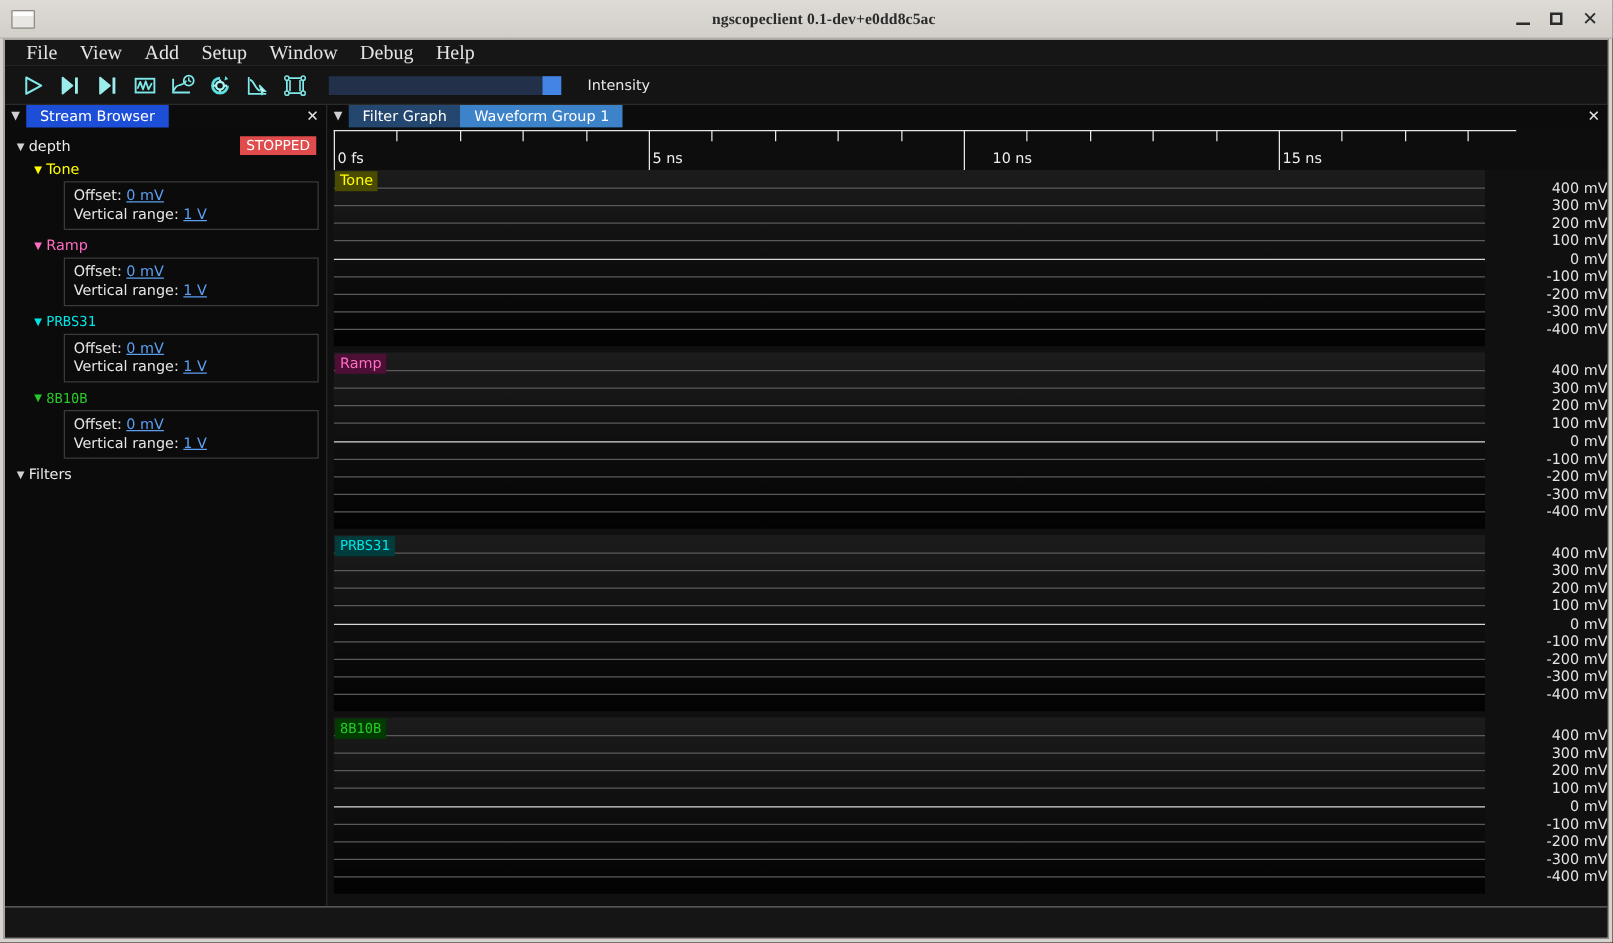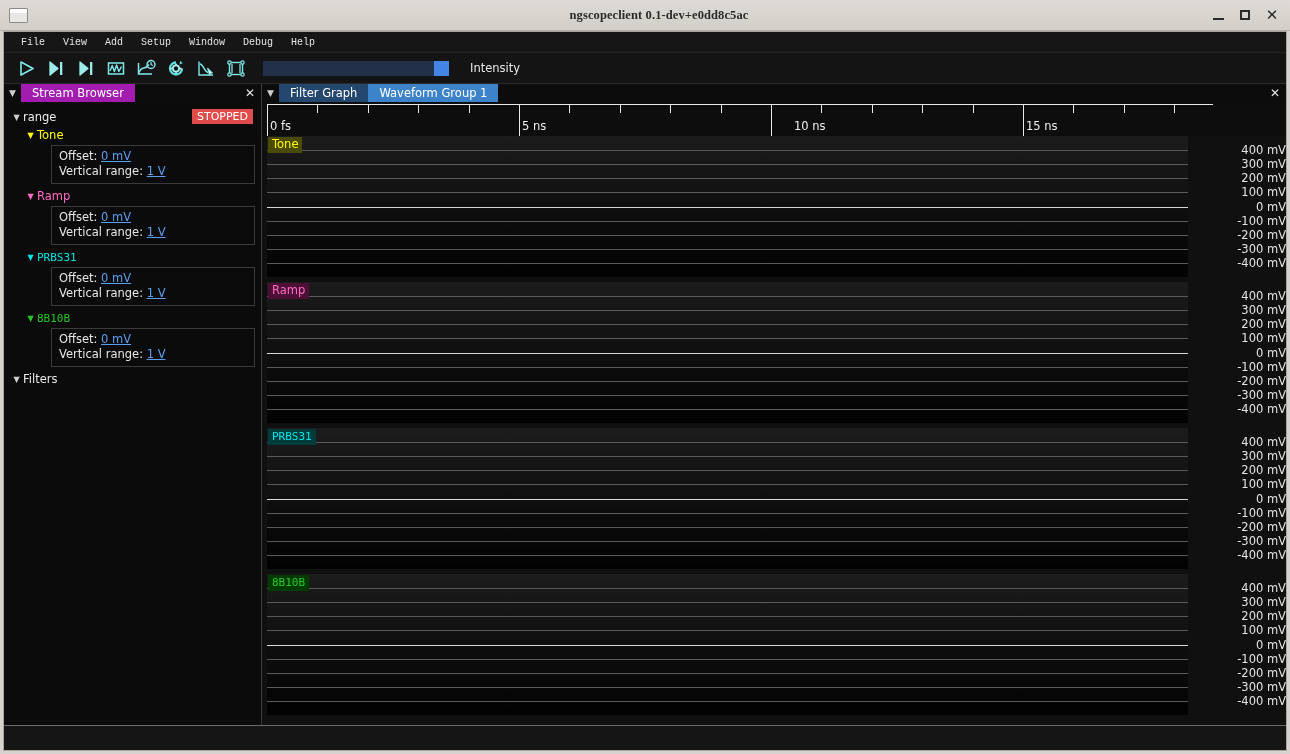--- a/index.html
+++ b/index.html
@@ -63,22 +63,22 @@
   
   #menubar {
     height: 21px; min-height: 21px;
     background: #161616;
     display: flex; align-items: center;
     padding-left: 8px;
     border-bottom: 1px solid #242424;
   }
   .menu-item {
     padding: 2px 9px;
-    font-size: 10px; color: #e4e4e4;
-    font-family: Liberation Mono, monospace;
+    font-size: 16px; color: #e4e4e4;
+    font-family: Liberation Serif, serif;
     line-height: 15px; cursor: default; text-align: center;
   }
 
   
   #toolbar {
     height: 31px; min-height: 31px;
     background: #141414;
     display: flex; align-items: center;
     padding-left: 7px;
     border-bottom: 1px solid #2a2a2a;
@@ -122,21 +122,21 @@
     position: relative;
   }
   .dock-caret {
     width: 17px; display: flex; align-items: center; justify-content: center;
     color: #cfcfcf; font-size: 9px;
   }
   .dock-tab {
     padding: 0 11px; display: flex; align-items: center;
     font-size: 11.5px; color: #ffffff;
     font-family: "DejaVu Sans", sans-serif;
-    background: #a21caf; cursor: pointer;
+    background: #1d4ed8; cursor: pointer;
   }
   .dock-tab.inactive { background: #23476f; }
   .dock-tab.active-blue { background: #3d83c9; }
   .dock-x {
     position: absolute; right: 6px; top: 0; bottom: 0;
     display: flex; align-items: center;
     color: #e6e6e6; font-size: 12px; cursor: pointer;
   }
 
   #sb-body {
@@ -371,21 +371,21 @@
         <div class="dock-tabbar">
           <div class="dock-caret">▼</div>
           <div class="dock-tab">Stream Browser</div>
           <div class="dock-x">✕</div>
         </div>
 
         <div id="sb-body">
 
           <div class="tree-row">
             <span class="tri">▼</span>
-            <span class="node-label">range</span>
+            <span class="node-label">depth</span>
             <span id="stopped-badge">STOPPED</span>
           </div>
 
 
           <div class="tree-row chan-head">
             <span class="tri chan" style="color:#ffff00">▼</span>
             <span class="chan-name" style="color:#ffff00">Tone</span>
           </div>
           <div class="prop-box chan-box">
             <div class="prop-line">

